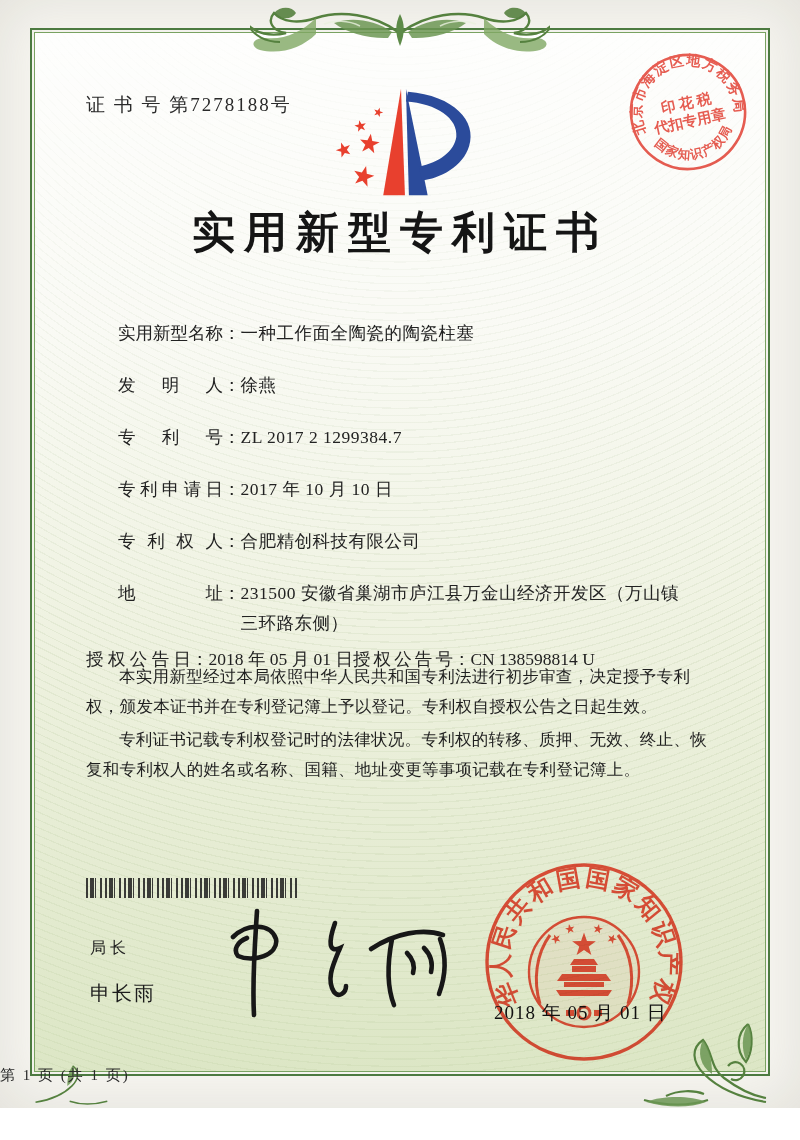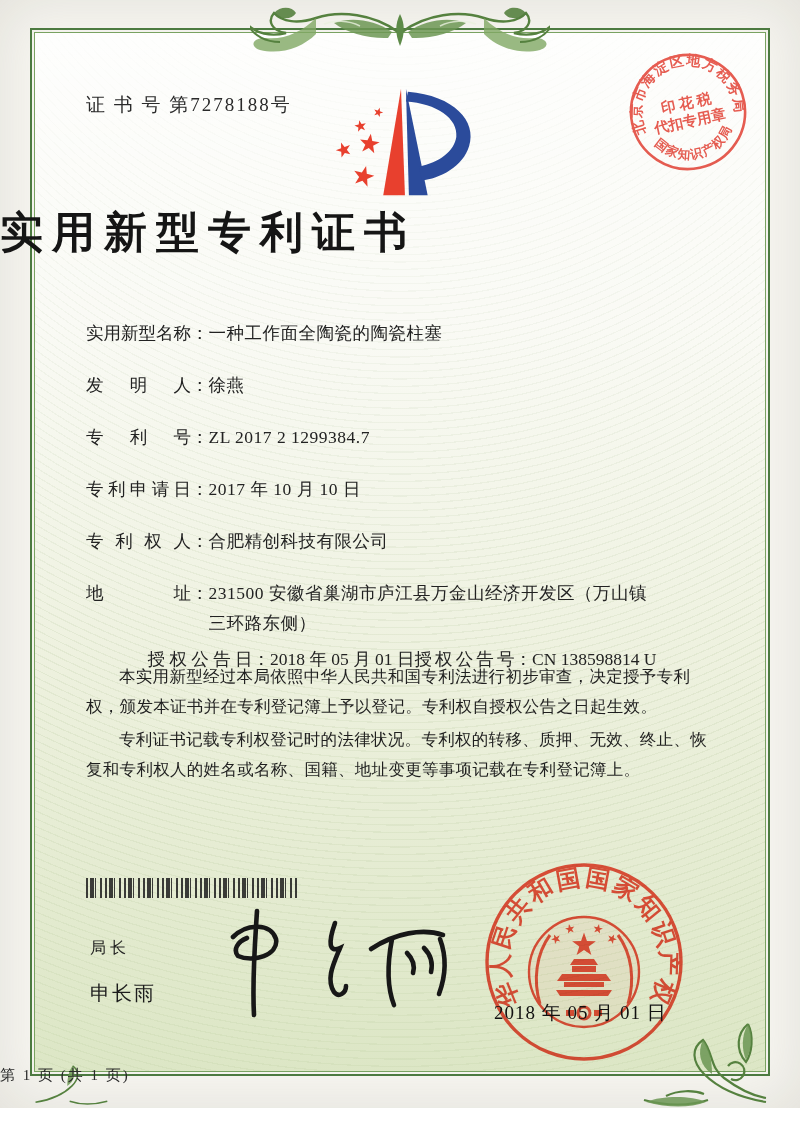--- a/index.html
+++ b/index.html
@@ -21,30 +21,30 @@
     background-color:#f3f4e8;
     background-image:
       linear-gradient(180deg, rgba(255,255,255,0.92) 0%, rgba(255,255,255,0.55) 28%,
         rgba(228,236,206,0.35) 60%, rgba(205,221,174,0.6) 100%),
       repeating-radial-gradient(140% 120% at 50% -40%,
         rgba(118,150,88,0.14) 0 1px, rgba(0,0,0,0) 1px 6px);
   }
   .cert-no{position:absolute;left:86px;top:92px;font-size:19px;letter-spacing:2px;color:#2a2a2a;}
   .logo{position:absolute;left:322px;top:84px;width:158px;height:120px;}
   .title{
-    position:absolute;left:0;top:204px;width:100%;
+    position:absolute;left:0;top:204px;width:100%;text-align:center;
     font-size:43px;font-weight:700;letter-spacing:9px;color:#151515;
   }
   .fields{position:absolute;left:86px;top:318px;width:632px;font-size:17.5px;}
-  .row{line-height:30px;margin-bottom:22px;display:flex;align-items:flex-start;}
+  .row{line-height:30px;margin-bottom:22px;display:flex;align-items:flex-start;margin-left:32px;}
   .lbl{display:inline-block;width:105px;text-align:justify;text-align-last:justify;flex:0 0 105px;}
   .colon{flex:0 0 auto;}
   .val{flex:1 1 auto;letter-spacing:0.5px;}
   .addr-row{margin-bottom:6px;}
-  .grant-row{display:flex;justify-content:center;line-height:30px;}
+  .grant-row{display:flex;justify-content:flex-start;line-height:30px;}
   .grant-left,.grant-right{display:flex;}
   .grant-right .lbl{width:100px;flex-basis:100px;}
   .paras{position:absolute;left:86px;top:662px;width:634px;font-size:16.5px;line-height:30px;color:#1f1f1f;}
   .paras p{margin:0 0 3px 0;text-indent:2em;letter-spacing:0.3px;}
   .barcode{
     position:absolute;left:86px;top:878px;width:212px;height:20px;
     background:repeating-linear-gradient(90deg,
       #1c1c1c 0 2px, rgba(0,0,0,0) 2px 4px,
       #1c1c1c 4px 8px, rgba(0,0,0,0) 8px 9px,
       #1c1c1c 9px 10px, rgba(0,0,0,0) 10px 14px,

